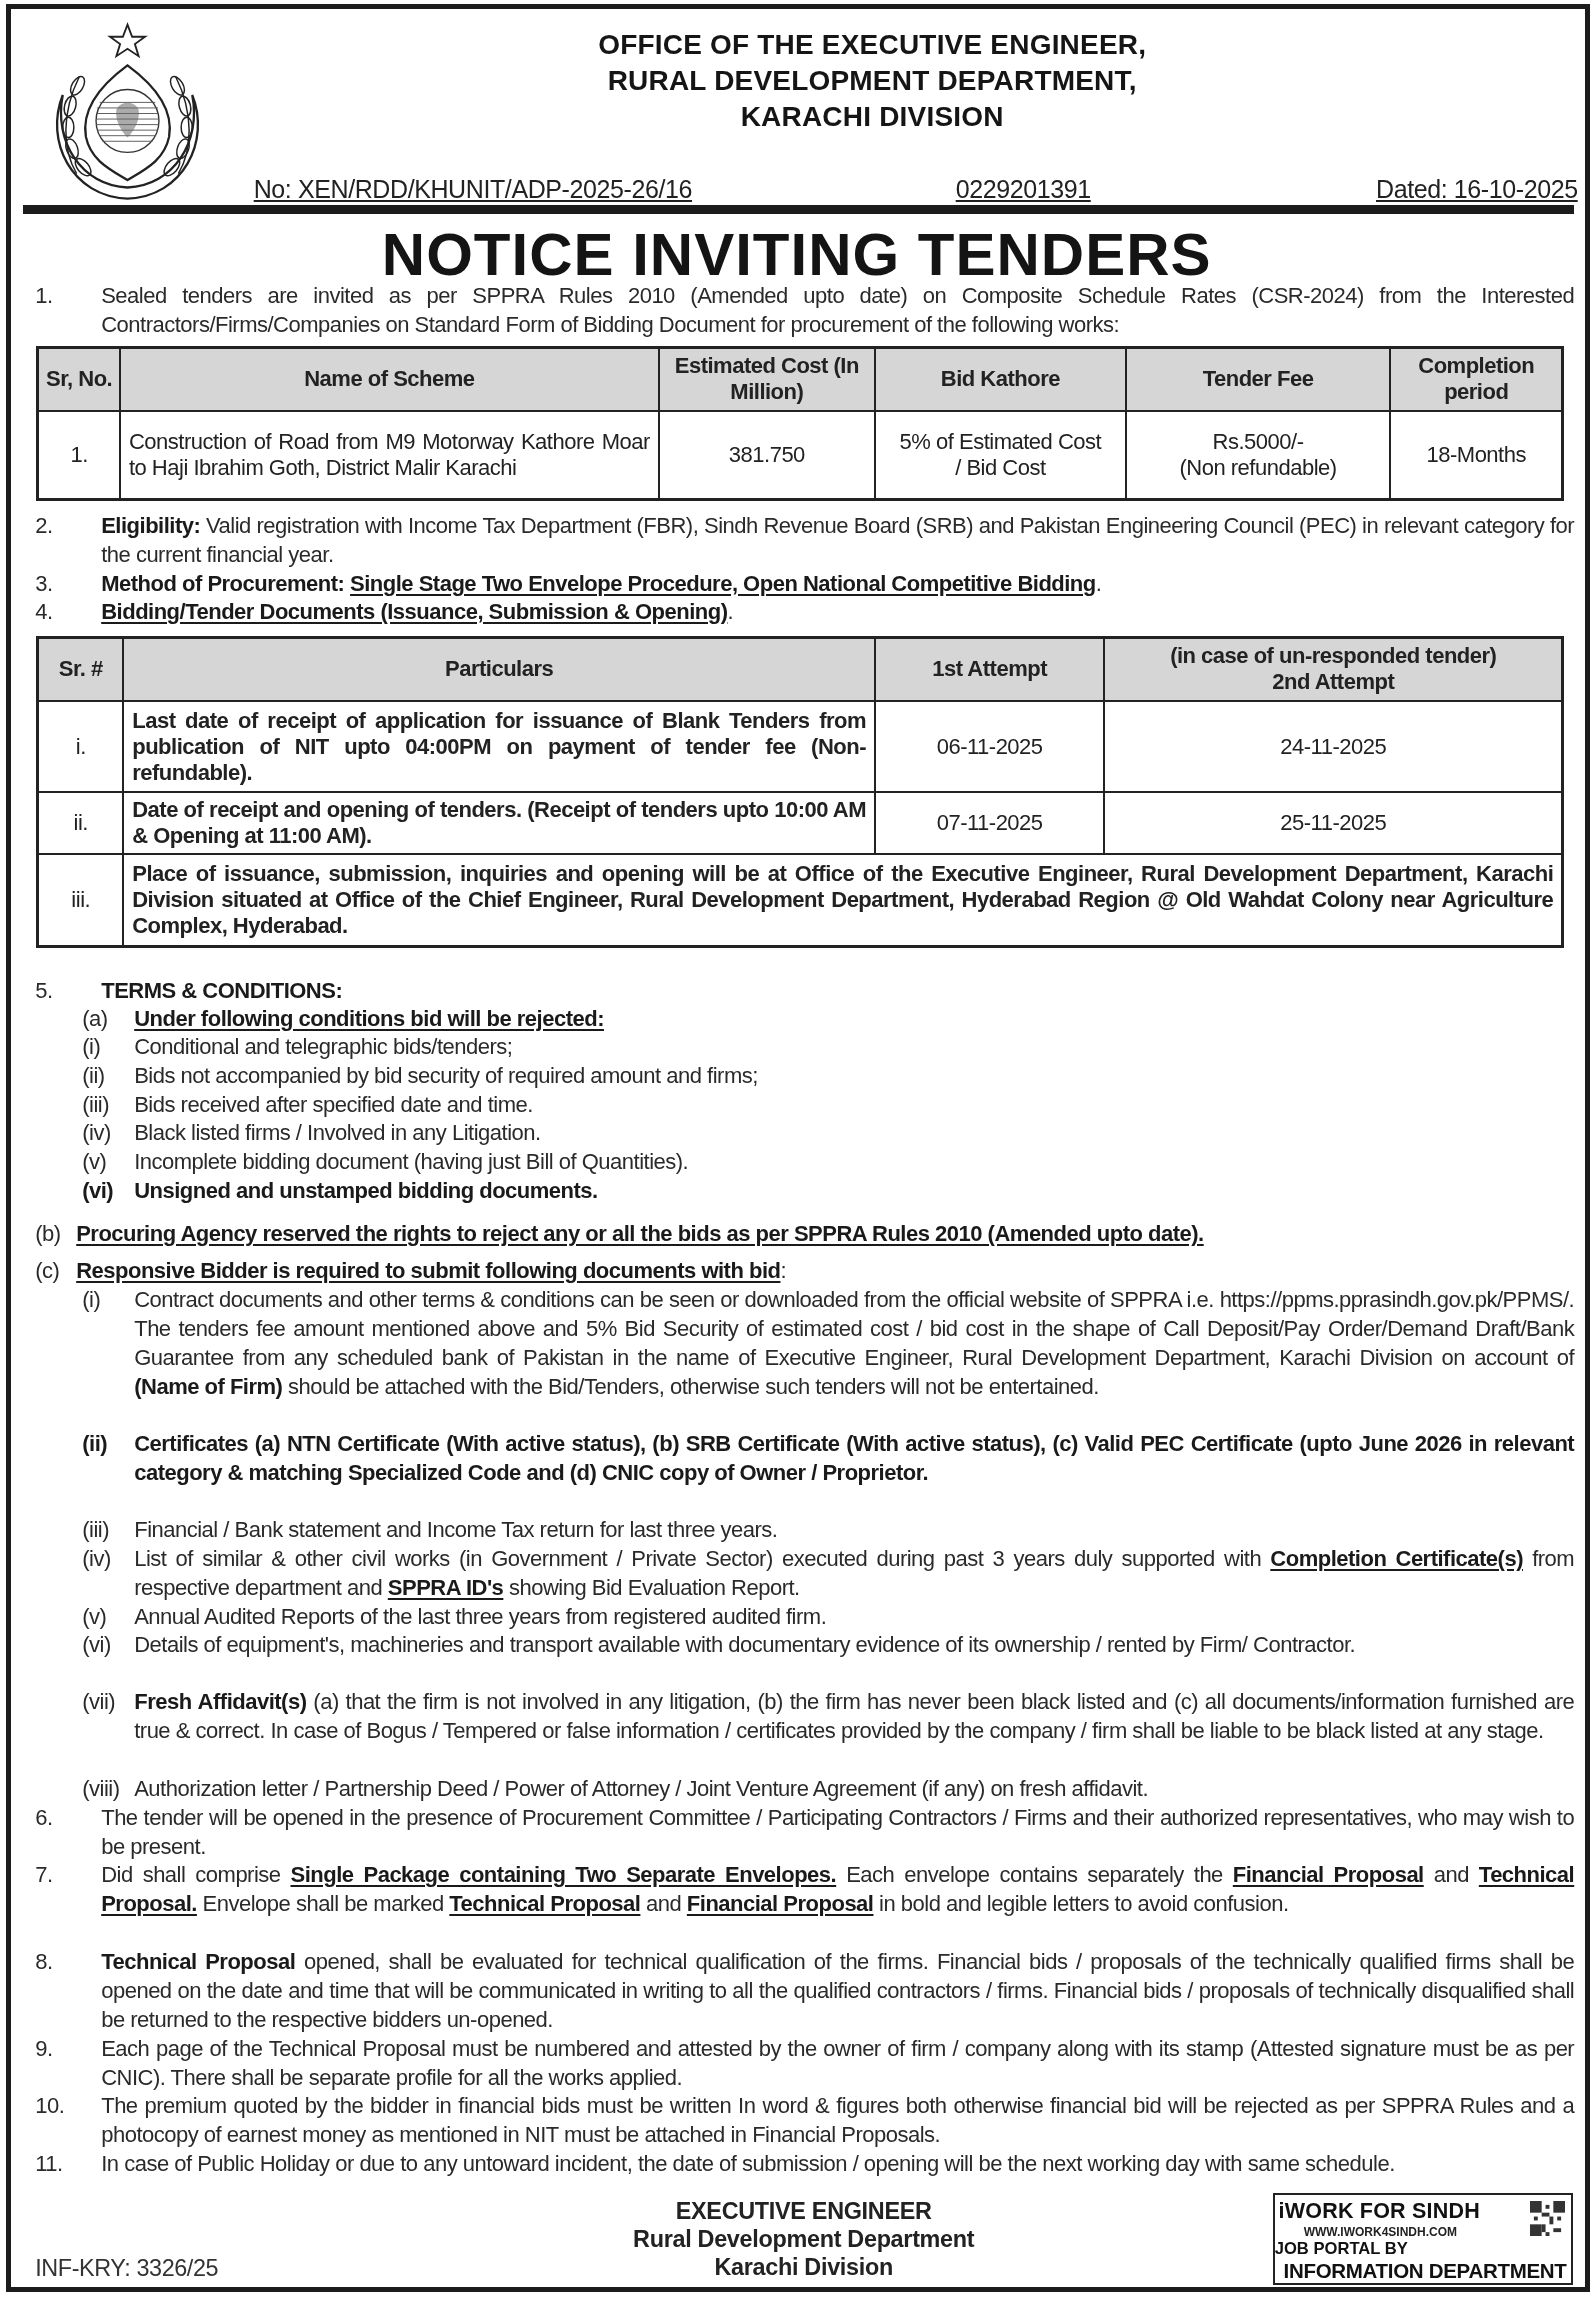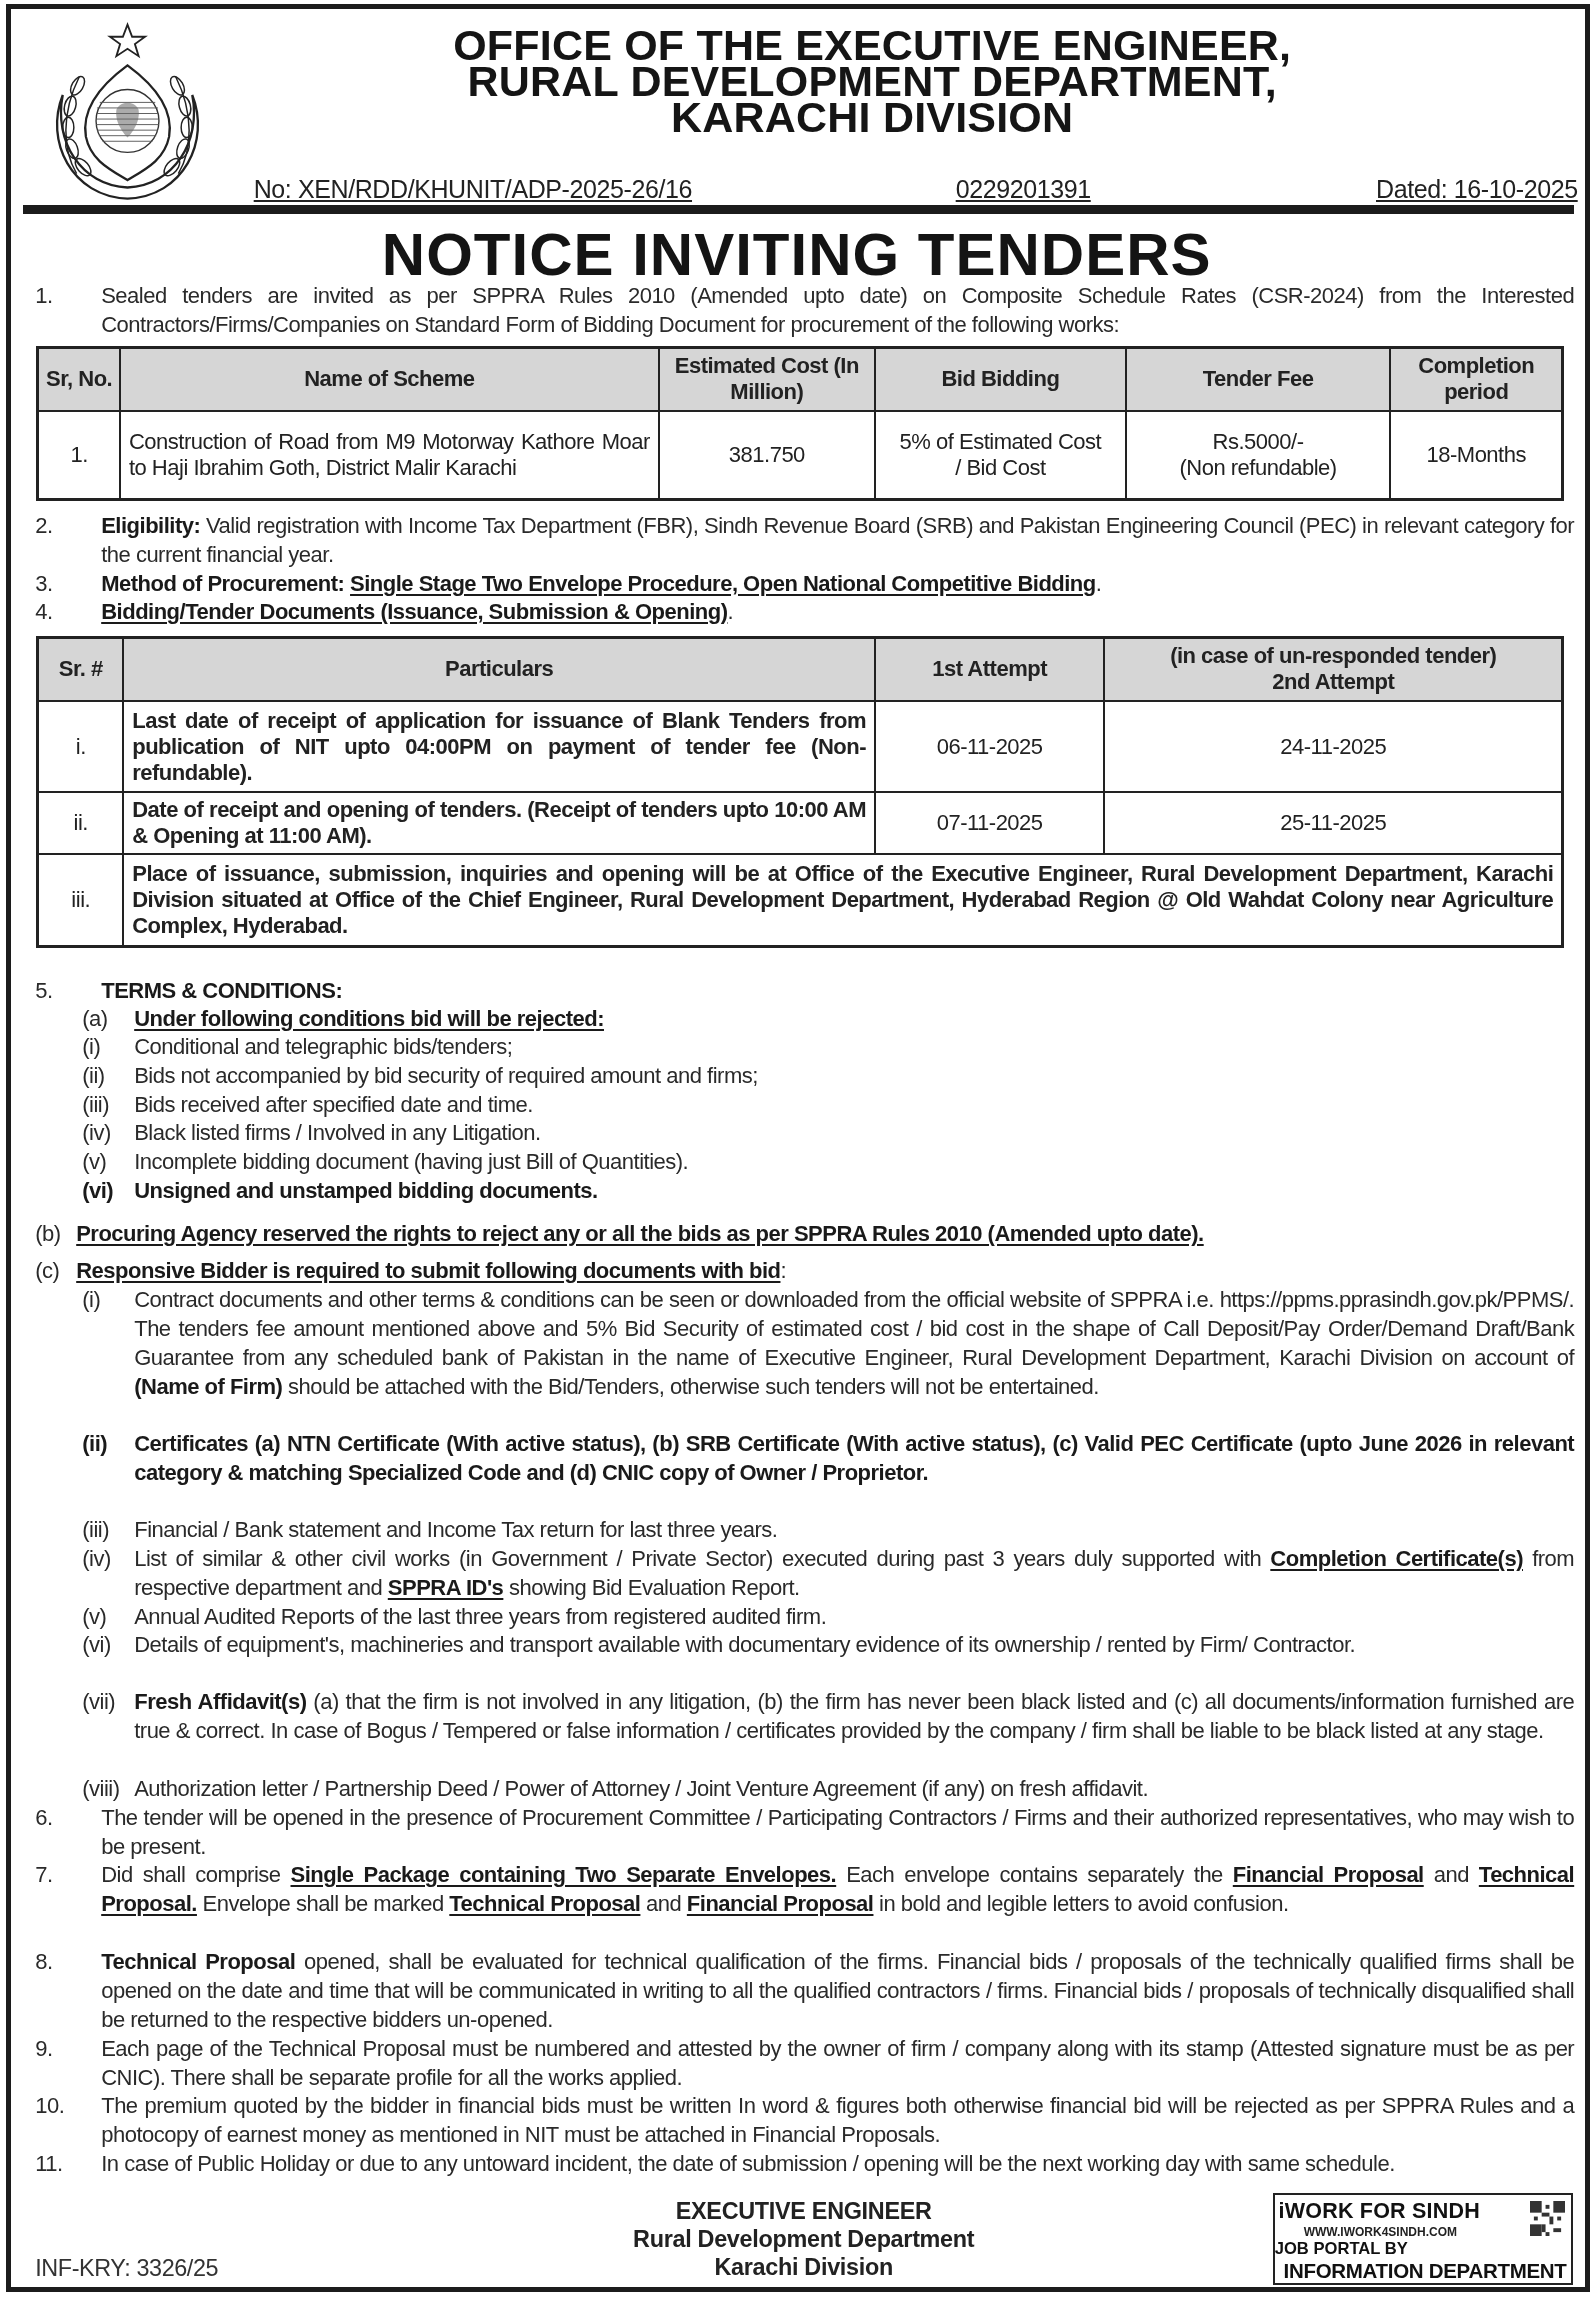--- a/index.html
+++ b/index.html
@@ -4,21 +4,21 @@
 <style>
   * { box-sizing: border-box; margin: 0; padding: 0; }
   html, body { width: 1595px; height: 2300px; background: #ffffff; overflow: hidden; }
   body { position: relative; font-family: "Liberation Sans", sans-serif; color: #1a1a1a; }
 
   .frame { position: absolute; left: 5.9px; top: 3.9px; width: 1584px; height: 2288px; border: 5.9px solid #1c1c1c; border-right-width: 5.9px; }
   .inner { position: absolute; left: 13.7px; top: 11.7px; width: 1566px; height: 2272px; }
 
   
   .logo { position: absolute; left: 21.5px; top: 9.8px; width: 185px; height: 185px; }
-  .hdr-title { position: absolute; left: 371px; width: 975px; text-align: center; font-family: "Liberation Sans", sans-serif; font-weight: bold; font-size: 43px; letter-spacing: 0.2px; color: #151515; line-height: 36px; top: 15.6px; }
+  .hdr-title { position: absolute; left: 371px; width: 975px; text-align: center; font-family: "Liberation Sans", sans-serif; font-weight: bold; font-size: 28px; letter-spacing: 0.2px; color: #151515; line-height: 36px; top: 15.6px; }
   .ref-row { position: absolute; top: 155px; left: 240px; width: 1324px; height: 29px; font-size: 25px; letter-spacing: -0.4px; color: #222; }
   .ref-row span { position: absolute; top: 8px; white-space: nowrap; text-decoration: underline; }
   .ref-no { left: 0; }
   .ref-phone { left: 702px; }
   .ref-date { right: 0; }
   .sep-bar { position: absolute; left: 9.8px; top: 193px; width: 1551px; height: 9.8px; background: #1c1c1c; }
 
   .main-title { position: absolute; top: 209px; left: 0; width: 1566px; text-align: center; font-weight: bold; font-size: 60px; letter-spacing: 1px; color: #141414; line-height: 68px; }
 
   
@@ -123,21 +123,21 @@
         <col style="width:215px">
         <col style="width:249px">
         <col style="width:263px">
         <col style="width:171px">
     </colgroup>
     <thead>
       <tr style="height:64px;">
         <th>Sr, No.</th>
         <th>Name of Scheme</th>
         <th>Estimated Cost (In Million)</th>
-        <th>Bid Bidding</th>
+        <th>Bid Kathore</th>
         <th>Tender Fee</th>
         <th>Completion period</th>
       </tr>
     </thead>
     <tbody>
       <tr style="height:88px;">
         <td>1.</td>
         <td class="left" style="font-weight:normal;">Construction of Road from M9 Motorway Kathore Moar to Haji Ibrahim Goth, District Malir Karachi</td>
         <td>381.750</td>
         <td style="padding:0 19.5px;">5% of Estimated Cost / Bid Cost</td>

